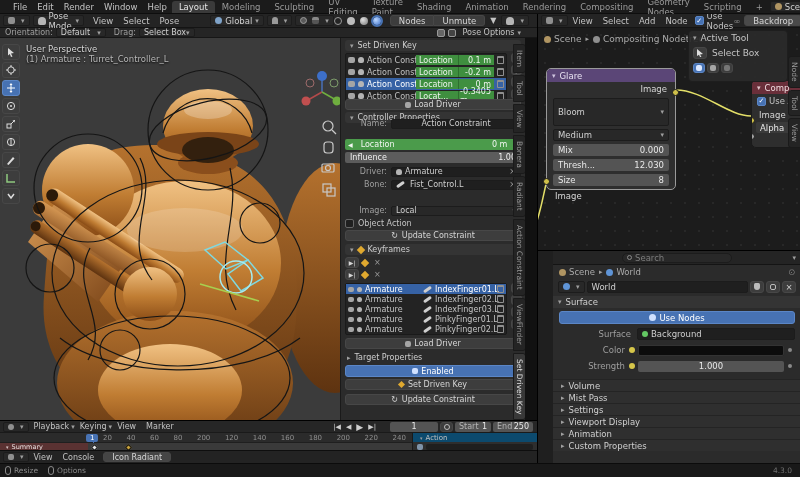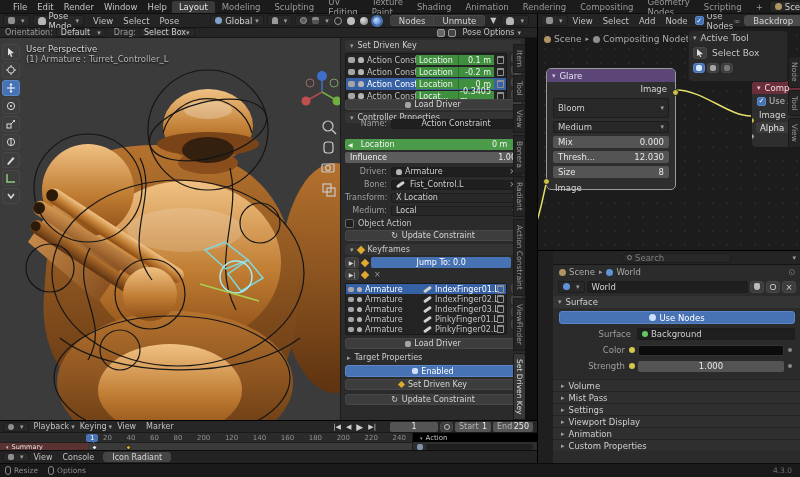--- a/index.html
+++ b/index.html
@@ -372,30 +372,23 @@
 
   <div class="sbrow" style="top:141px">
     <span class="lbl" style="width:46px;padding-right:4px">Bone:</span>
     <span class="dd" style="flex:1;height:10px;background:#1f1f1f">
       <span class="ic bone"></span>
       <span style="margin-left:2px">Fist_Control.L</span>
       <span style="margin-left:auto;color:#9a9a9a">×</span>
     </span>
   </div>
 
-  <div class="sbrow" style="top:154px">
-    <span class="lbl" style="width:46px;padding-right:4px">Transform:</span>
-    <span class="dd" style="flex:1;height:10px">
-      <span>X Location</span>
-      <span class="chev" style="margin-left:auto">▾</span>
-    </span>
-  </div>
 
   <div class="sbrow" style="top:167px">
-    <span class="lbl" style="width:46px;padding-right:4px">Medium:</span>
+    <span class="lbl" style="width:46px;padding-right:4px">Image:</span>
     <span class="dd" style="flex:1;height:10px">
       <span>Local</span>
       <span class="chev" style="margin-left:auto">▾</span>
     </span>
   </div>
 
   <div class="sbrow" style="top:180px">
     <span class="cb"></span>
     <span style="margin-left:4px">Object Action</span>
   </div>
@@ -407,23 +400,20 @@
 
   <div class="sec" style="position:absolute;left:4px;top:206px;width:176px;height:11px">
     <span class="chev" style="margin:0 4px 0 0">▾</span>
     <span class="kfdot" style="background:#e0a92f;margin-right:4px"></span>
     <span>Keyframes</span>
   </div>
 
   <div class="sbrow" style="top:219px">
     <span class="btn" style="width:14px;height:11px;font-size:6px">▶|</span>
     <span class="kfdot" style="background:#e0a92f;margin:0 3px"></span>
-    <span style="flex:1;height:11px;background:#4772b3;border-radius:2px;color:#fff;display:flex;align-items:center;justify-content:center">
-        <span>Jump To: 0.0</span>
-      </span>
     <span style="margin-left:3px;color:#9a9a9a">×</span>
   </div>
   <div class="sbrow" style="top:231px">
     <span class="btn" style="width:14px;height:11px;font-size:6px">▶|</span>
     <span class="kfdot" style="background:#e0a92f;margin:0 3px"></span>
     <span style="margin-left:3px;color:#9a9a9a">×</span>
   </div>
 
   <div class="abs" style="left:4px;top:245px;width:162px;height:52px;background:#232323;border:1px solid #1a1a1a;border-radius:2px">
     <div class="row" style="height:10px;padding:0 2px;background:#3662a5;color:#fff">
@@ -548,21 +538,21 @@
 
     <div class="abs" style="left:8px;top:40px;width:130px;height:122px;background:#2e2e2e;border:1px solid #9a9a9a;border-radius:5px;font-size:8.5px">
       <div class="row" style="height:13px;background:#5b4677;border-radius:4px 4px 0 0;color:#e8e2f2;padding:0 5px">
         <span class="chev" style="color:#cfc4e0;margin:0 4px 0 0">▾</span>
         <span>Glare</span>
       </div>
       <div class="row" style="height:14px;justify-content:flex-end;padding:0 8px;color:#d6d6d6">
         <span>Image</span>
         <span class="sock" style="right:-4px;top:20px"></span>
       </div>
-      <div class="dd" style="height:20px;margin:2px 6px">
+      <div class="dd" style="height:28px;margin:2px 6px">
         <span>Bloom</span>
         <span class="chev" style="margin-left:auto">▾</span>
       </div>
       <div class="dd" style="height:12px;margin:3px 6px">
         <span>Medium</span>
         <span class="chev" style="margin-left:auto">▾</span>
       </div>
       <div class="fld" style="height:12px;margin:3px 6px;justify-content:space-between;padding:0 5px">
         <span>Mix</span>
         <span>0.000</span>
@@ -812,21 +802,21 @@
   <div class="abs row" style="left:0;top:22px;width:88px;height:8px;background:#5a3232;color:#e8dede;font-size:6.5px;padding:0 3px">
     <span class="chev" style="font-size:5px;margin-right:3px;color:#d8c8c8">▾</span>
     <span>Summary</span>
   </div>
   <div class="abs" style="left:88px;top:22px;width:324px;height:8px;background:#3a3a3a">
     <span class="kfdot" style="position:absolute;left:4px;top:1.5px;width:5px;height:5px;background:#e8e8e8;border:1px solid #111"></span>
     <span class="kfdot" style="position:absolute;left:38px;top:1.5px;width:5px;height:5px;background:#caa33c;border:1px solid #111"></span>
   </div>
 
   <div class="abs" style="left:412px;top:12px;width:125px;height:18px;background:#2e2e2e;border-left:1px solid #1a1a1a">
-    <div class="row" style="height:9px;background:#000000;padding:0 4px;font-size:7px">
+    <div class="row" style="height:9px;background:#0c4a6e;padding:0 4px;font-size:7px">
       <span class="chev" style="font-size:5px;margin-right:3px">▾</span>
       <span>Action</span>
     </div>
     <div class="row" style="height:9px;padding:0 4px">
       <span class="ic" style="width:6px;height:6px;background:#7f93a8"></span>
       <span style="flex:1;height:6px;background:#1f1f1f;border-radius:2px"></span>
     </div>
   </div>
 </div>
 

